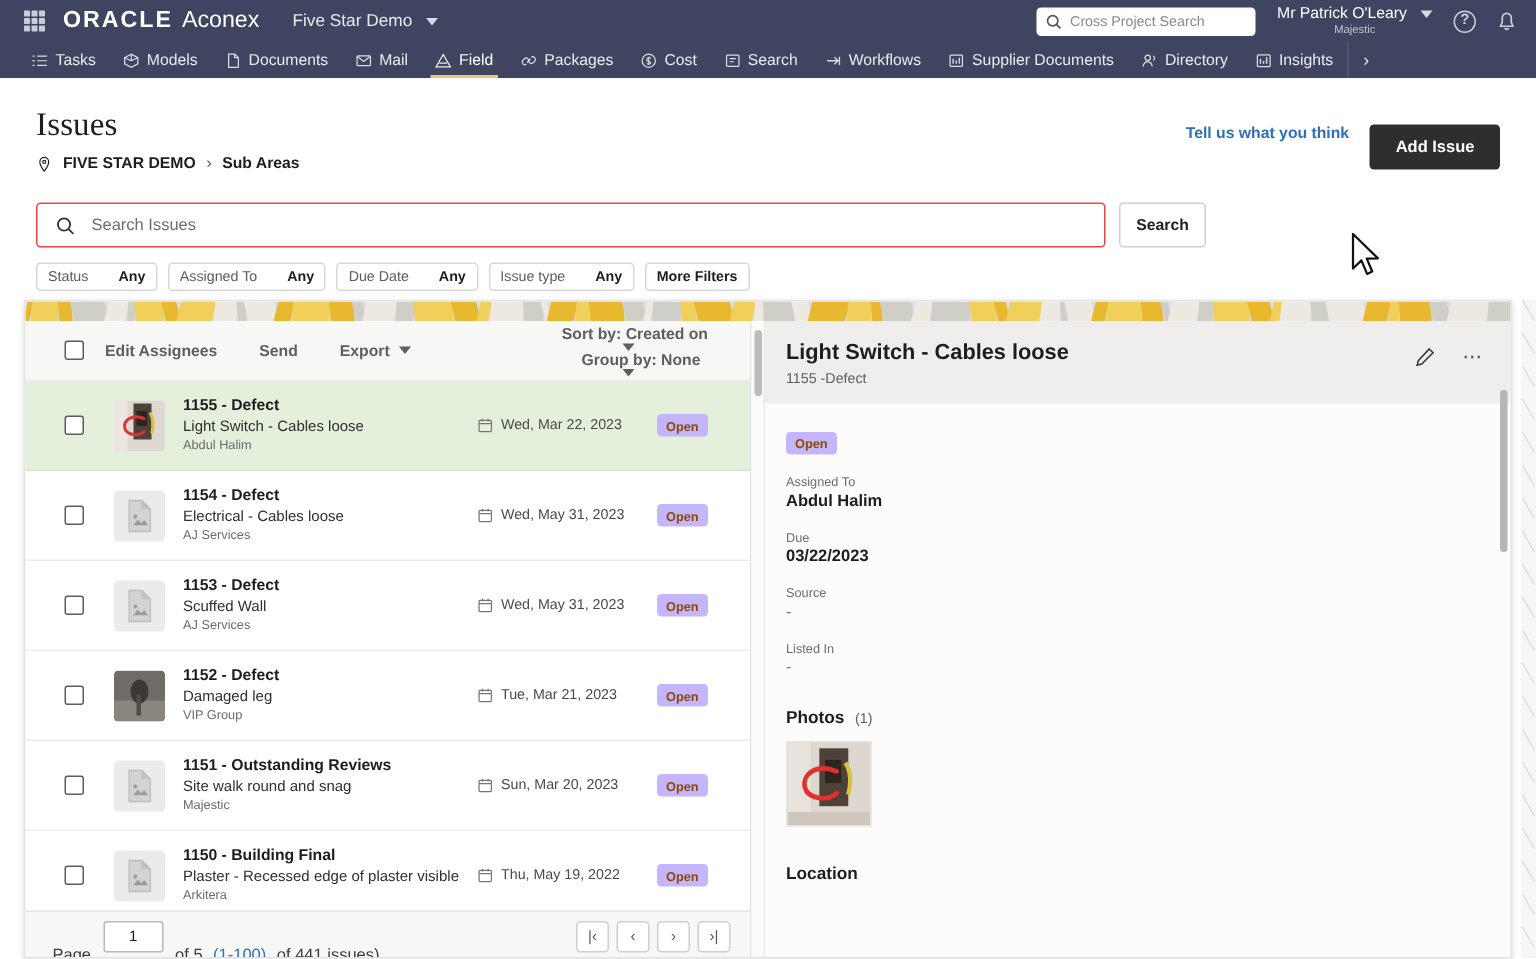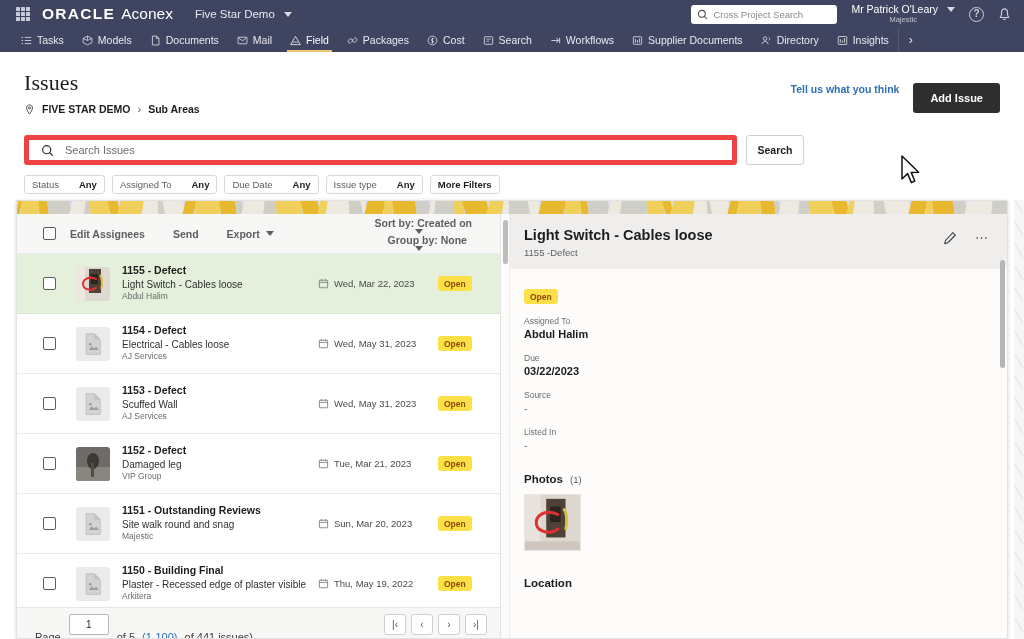--- a/index.html
+++ b/index.html
@@ -81,21 +81,21 @@
   .head-right { margin-left: auto; display: flex; align-items: flex-start;
     gap: 14px; padding-top: 13px; }
   .link-feedback { color: #2f6fb5; font-size: 10.5px; font-weight: 700;
     text-decoration: none; cursor: pointer; }
   .btn-dark { background: #2e2e2e; color: #fff; border: 0; border-radius: 3px;
     font-size: 11px; font-weight: 700; padding: 9px 17px; cursor: pointer;
     font-family: "Liberation Sans", sans-serif; }
 
   
   .search-row { display: flex; gap: 9px; margin-top: 20px; }
-  .search-box { flex: 0 0 713px; height: 30px; border: 5px solid #ef4444;
+  .search-box { flex: 0 0 713px; height: 30px; border: 1px solid #ef4444;
     border-radius: 3px; display: flex; align-items: center; padding: 0 12px;
     gap: 11px; background: #fff; }
   .search-box input { border: 0; outline: 0; width: 100%; font-size: 11px;
     color: #333; font-family: "Liberation Sans", sans-serif; }
   .search-box input::placeholder { color: #6d6d6d; }
   .btn-search { width: 58px; height: 30px; border: 1px solid #cfd0d2;
     background: #fff; border-radius: 3px; font-size: 10.5px; font-weight: 700;
     cursor: pointer; color: #222; font-family: "Liberation Sans", sans-serif; }
 
   .chips { display: flex; gap: 7px; margin-top: 10px; }
@@ -135,21 +135,21 @@
   .thumb { width: 34px; height: 34px; margin-left: 20px; border-radius: 3px;
     flex: 0 0 34px; background: #eceaea; display:flex; align-items:center;
     justify-content:center; overflow:hidden; position: relative;}
   .row-text { margin-left: 12px; flex: 1; min-width: 0; line-height: 1.32; }
   .r-title { font-size: 10.5px; font-weight: 700; color: #1d1d1d; }
   .r-sub { font-size: 10px; color: #2f2f2f; }
   .r-org { font-size: 8.5px; color: #6b6b6b; }
   .r-date { font-size: 9.5px; color: #4a4a4a; display: flex; align-items: flex-start;
     gap: 5px; width: 120px; flex: 0 0 120px;}
   .r-status { width: 62px; flex: 0 0 62px; display: flex; }
-  .badge { background: #fde047; color: #8a4b00; font-size: 8.5px;
+  .badge { background: #c4b5fd; color: #8a4b00; font-size: 8.5px;
     font-weight: 700; border-radius: 3px; padding: 2.5px 6px; }
 
   .pager { height: 33px; background: #f7f7f5; border-top: 1px solid #e6e6e6;
     display: flex; align-items: center; padding: 0 13px 0 18px; }
   .pager-lbl { font-size: 11px; color: #3b3b3b; margin-top: 25px; }
   .pg-input { width: 40px; height: 21px; border: 1px solid #b9b9b9;
     border-radius: 2px; margin: 0 8px; text-align: center; font-size: 10px;
     outline: 0; font-family: "Liberation Sans", sans-serif; color: #1d1d1d; }
   .pg-link { color: #2f6fb5; }
   .pg-btns { margin-left: auto; display: flex; gap: 5px; }

